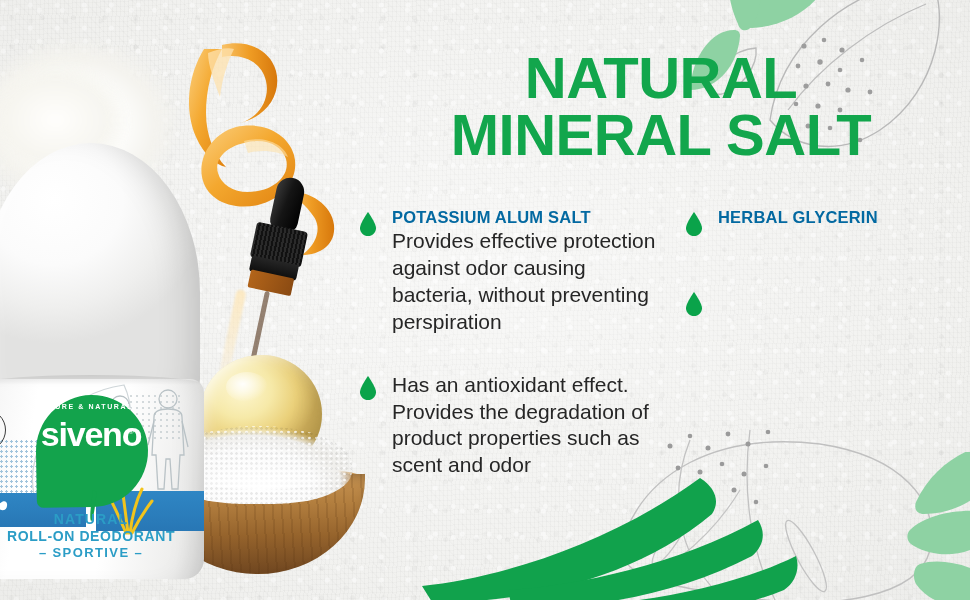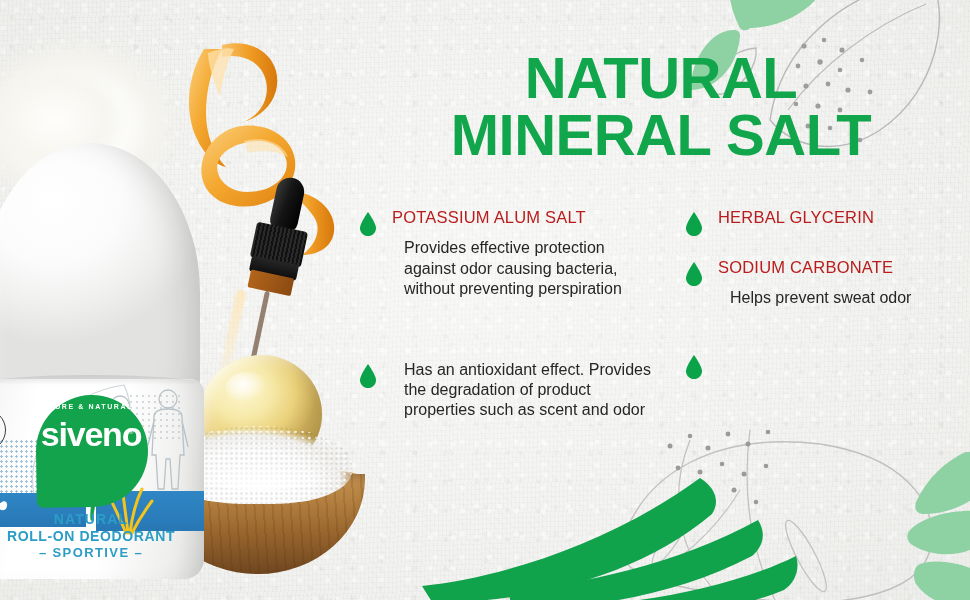--- a/index.html
+++ b/index.html
@@ -237,25 +237,25 @@
   #features{position:absolute;left:352px;top:208px;width:618px;}
   .col{position:absolute;top:0;}
   .col-left{left:0;width:316px;}
   .col-right{left:326px;width:292px;}
 
   .feature{position:relative;padding-left:40px;}
   .drop{
     position:absolute;left:7px;top:4px;width:18px;height:24px;
   }
   .f-title{
-    color:#b91c1c;font-weight:400;font-size:16.5px;letter-spacing:.2px;
+    color:#0369a1;font-weight:700;font-size:16.5px;letter-spacing:.2px;
     line-height:1.1;margin:0 0 2px 0;
   }
   .f-body{
-    color:#262626;font-size:16px;line-height:1.28;margin:12px;
+    color:#262626;font-size:21px;line-height:1.28;margin:0;
     font-weight:400;
   }
   .gap-lg{height:36px;}
   .gap-md{height:30px;}
 </style>
 </head>
 <body>
 
 <div id="banner">
 
@@ -522,35 +522,26 @@
         <span class="drop">
           <svg width="18" height="24" viewBox="0 0 18 24">
             <path d="M9 0 C9 0 17 11 17 16.2 C17 20.5 13.4 24 9 24 C4.6 24 1 20.5 1 16.2 C1 11 9 0 9 0 Z" fill="#0aa34a"></path>
           </svg>
         </span>
         <p class="f-title">HERBAL GLYCERIN</p>
       </div>
 
       <div class="gap-md"></div>
 
+
+      <div class="gap-md"></div>
+
       <div class="feature">
         <span class="drop">
           <svg width="18" height="24" viewBox="0 0 18 24">
             <path d="M9 0 C9 0 17 11 17 16.2 C17 20.5 13.4 24 9 24 C4.6 24 1 20.5 1 16.2 C1 11 9 0 9 0 Z" fill="#0aa34a"></path>
           </svg>
         </span>
-        <p class="f-title">SODIUM CARBONATE</p>
-        <p class="f-body">Helps prevent sweat odor</p>
       </div>
-
-      <div class="gap-md"></div>
-
-      <div class="feature">
-        <span class="drop">
-          <svg width="18" height="24" viewBox="0 0 18 24">
-            <path d="M9 0 C9 0 17 11 17 16.2 C17 20.5 13.4 24 9 24 C4.6 24 1 20.5 1 16.2 C1 11 9 0 9 0 Z" fill="#0aa34a"></path>
-          </svg>
-        </span>
-      </div>
     </div>
   </div>
 
 </div>
 
 </body></html>

